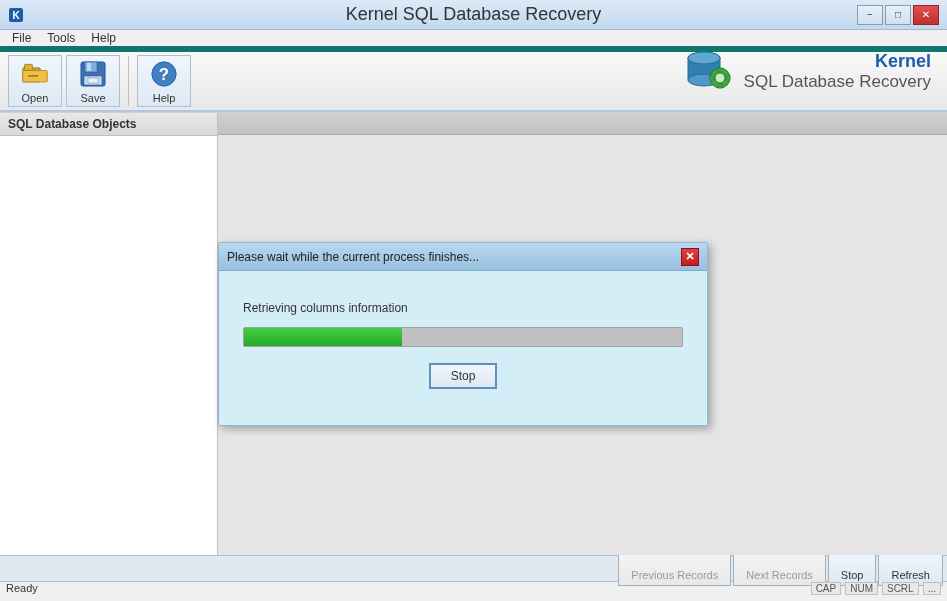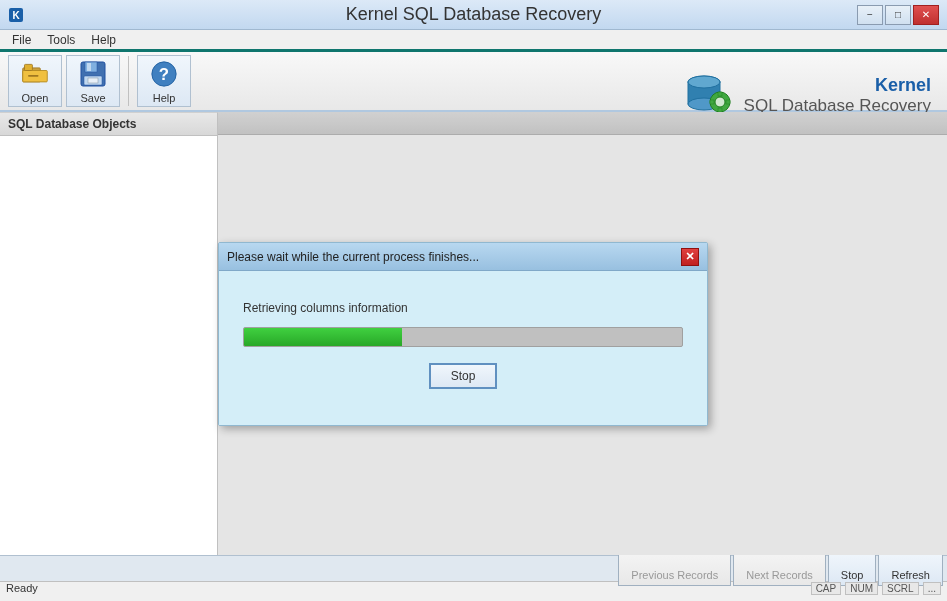--- a/index.html
+++ b/index.html
@@ -61,21 +61,21 @@
       border-color: #a02020;
     }
 
     
     .menu-bar {
       background: #f0f0f0;
       height: 22px;
       display: flex;
       align-items: center;
       padding: 0 4px;
-      border-bottom: 3px solid #0f766e;
+      border-bottom: 6px solid #0f766e;
     }
     .menu-item {
       padding: 2px 8px;
       cursor: pointer;
       font-size: 12px;
       color: #333;
     }
 
     
     .toolbar {
@@ -112,21 +112,21 @@
       width: 1px;
       height: 50px;
       background: #c0c0c0;
       margin: 0 4px;
     }
 
     
     .logo-area {
       position: absolute;
       right: 16px;
-      top: 68px;
+      top: 44px;
       display: flex;
       align-items: center;
       gap: 10px;
     }
     .logo-text {
       text-align: right;
     }
     .logo-kernel {
       font-size: 18px;
       font-weight: bold;

